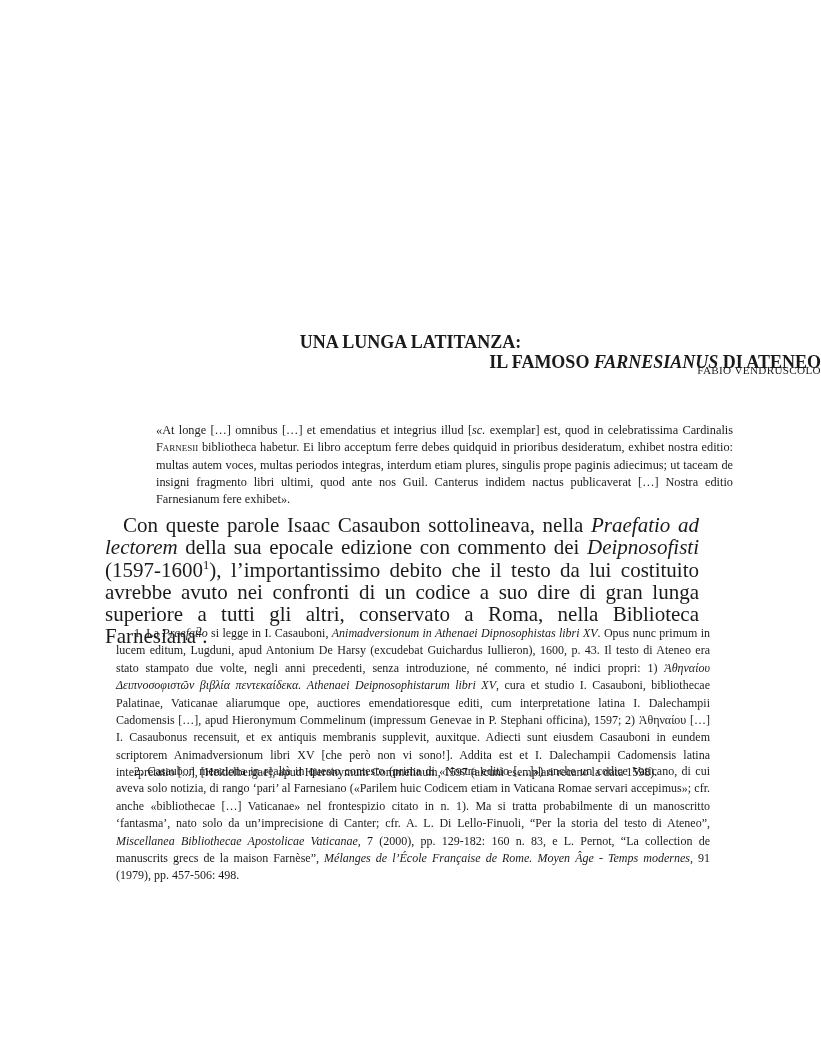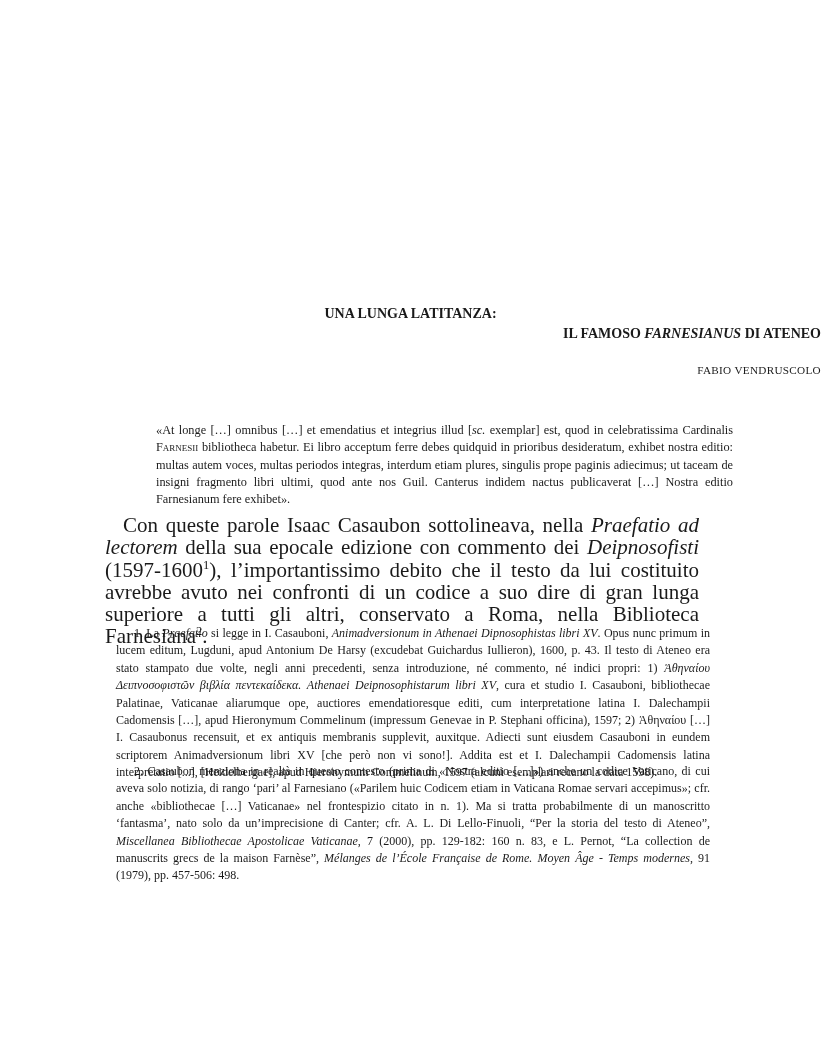--- a/index.html
+++ b/index.html
@@ -1,19 +1,19 @@
 <!DOCTYPE html>
 <html><head>
 <meta charset="utf-8">
 <style>
   html, body { margin: 0; padding: 0; background: #ffffff; }
   body { width: 821px; height: 1048px; position: relative; overflow: hidden;
          font-family: "Liberation Serif", "DejaVu Serif", serif; color: #1a1a1a; }
   .title { position: absolute; left: 0; width: 821px; text-align: center;
-           font-weight: bold; font-size: 14px; line-height: 20px; }
+           font-weight: bold; font-size: 18px; line-height: 20px; margin-top: 28px; }
   .title1 { top: 304px; }
   .title2 { top: 324px; text-align: right; }
   .author { position: absolute; top: 364px; left: 0; width: 821px; text-align: right;
             font-size: 11.2px; letter-spacing: 0.3px; }
   .epigraph { position: absolute; top: 422px; left: 122px; width: 577px;
               font-size: 12.3px; line-height: 17.3px; text-align: justify; margin-left: 34px; }
   .sc { font-variant: small-caps; }
   .body-para { position: absolute; top: 514px; left: 105px; width: 594px;
                font-size: 21px; line-height: 22.3px; text-align: justify;
                text-indent: 18px; hyphens: manual; }

